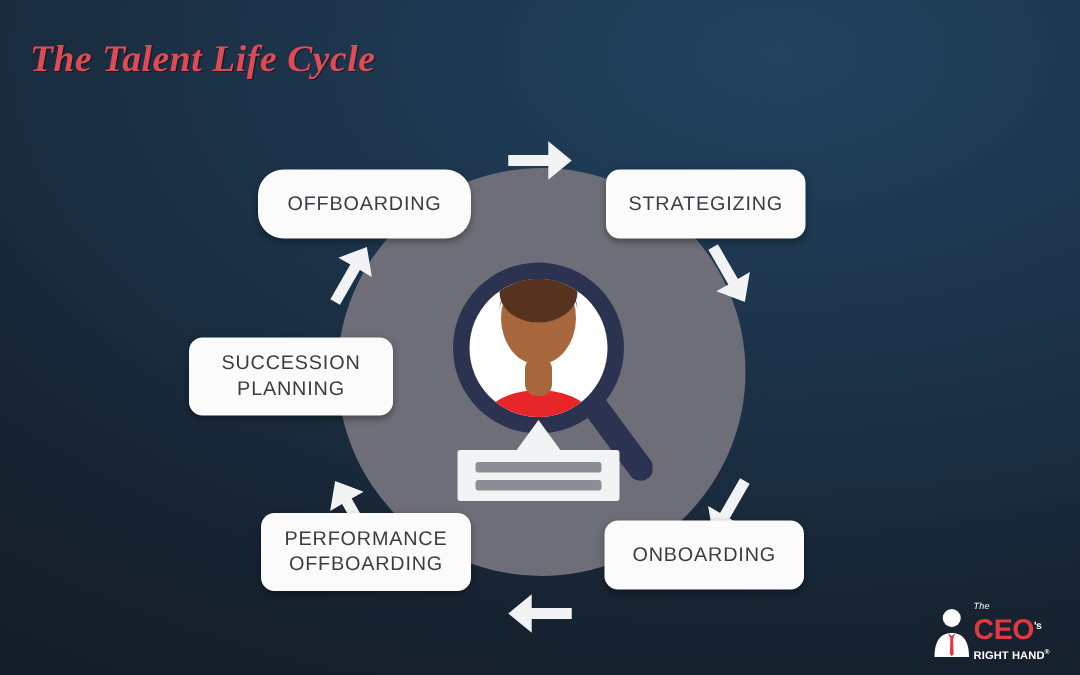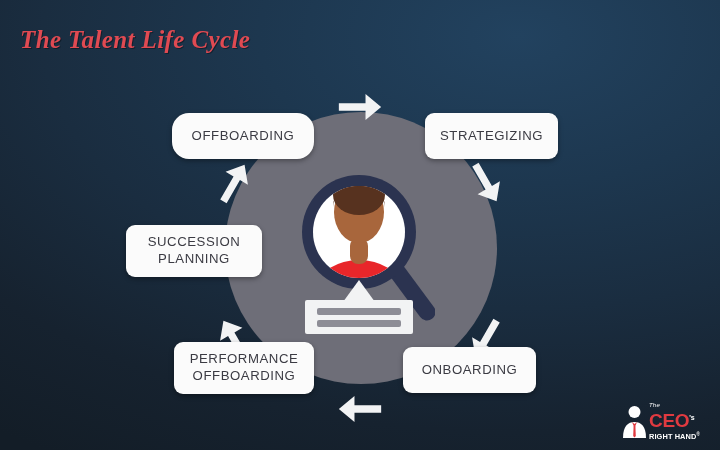--- a/index.html
+++ b/index.html
@@ -89,21 +89,21 @@
     line-height: 1.28;
     display: flex;
     align-items: center;
     justify-content: center;
     padding: 0 8px;
     box-sizing: border-box;
   }
   .label-box .lbl { display: block; white-space: pre-line; }
 
   #lb-offboarding   { left: 172px; top: 113px; width: 142px; height: 46px; border-radius: 17px; }
-  #lb-strategizing  { left: 404px; top: 113px; width: 133px; height: 46px; margin-left: 21px; }
+  #lb-strategizing  { left: 404px; top: 113px; width: 133px; height: 46px; }
   #lb-recruitment   { left: 461px; top: 225px; width: 136px; height: 52px; }
   #lb-onboarding    { left: 403px; top: 347px; width: 133px; height: 46px; }
   #lb-performance   { left: 174px; top: 342px; width: 140px; height: 52px; }
   #lb-succession    { left: 126px; top: 225px; width: 136px; height: 52px; }
 
   
   #logo {
     position: absolute;
     right: 12px;
     bottom: 10px;

